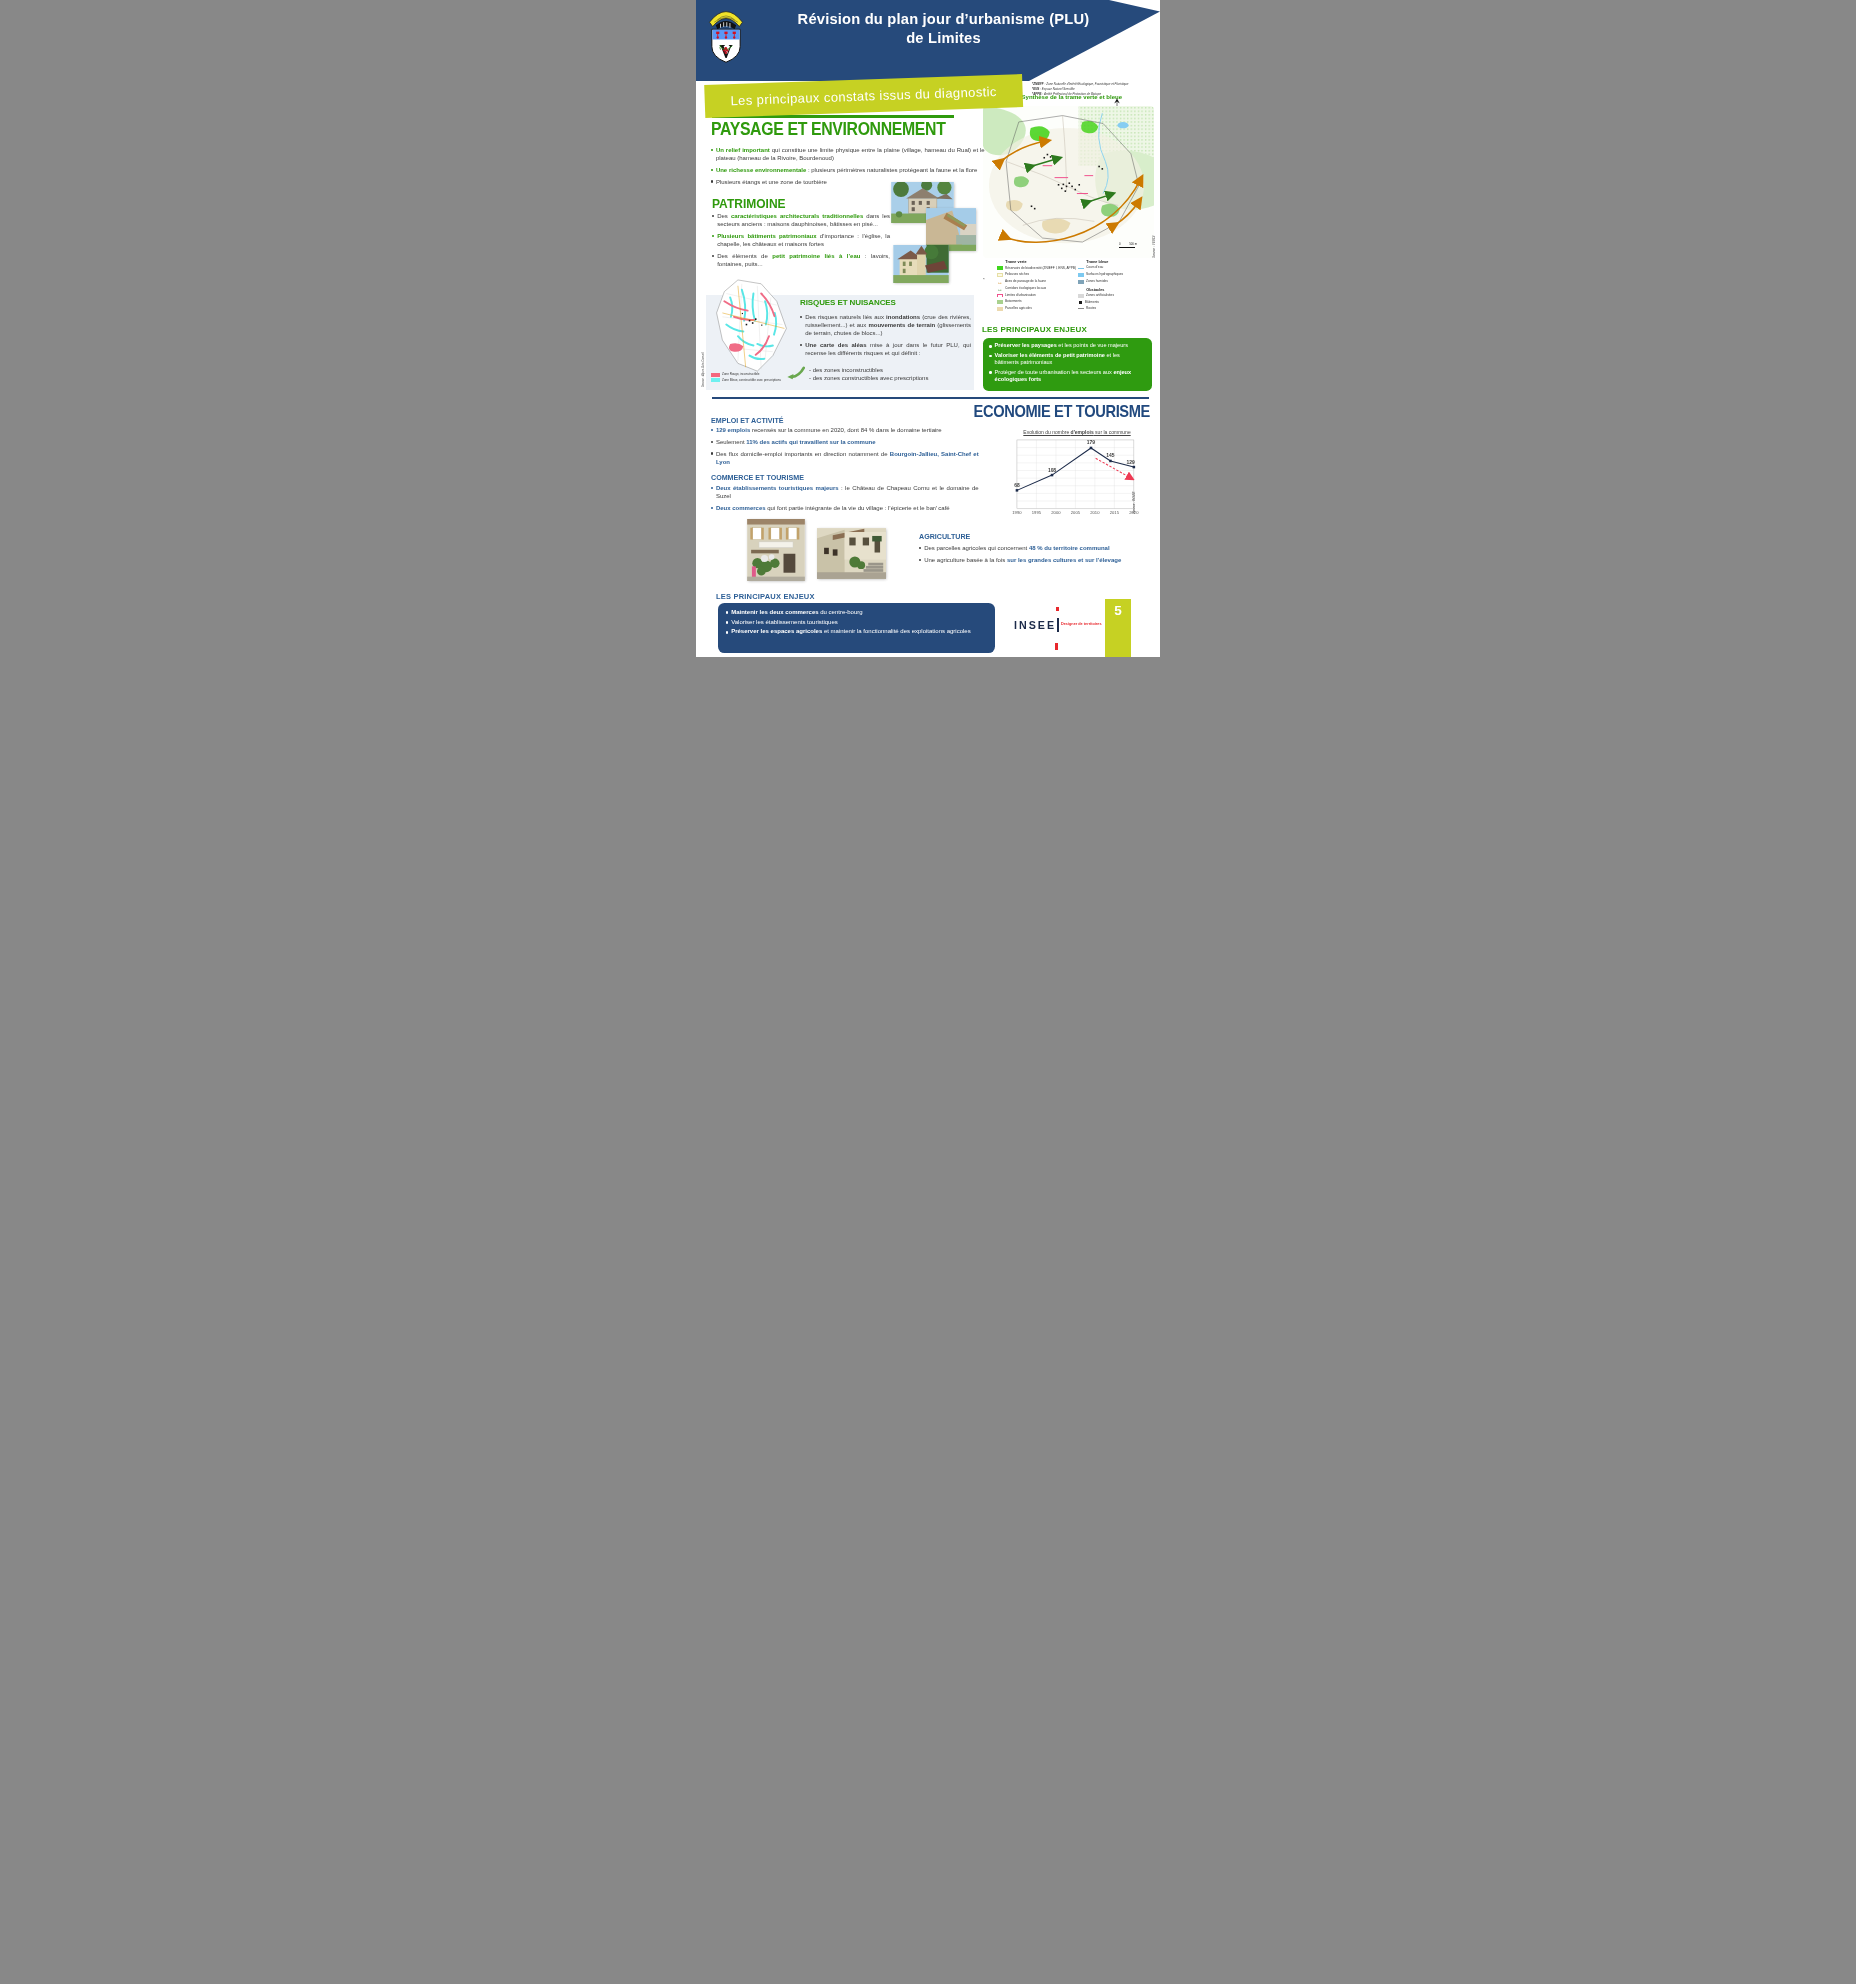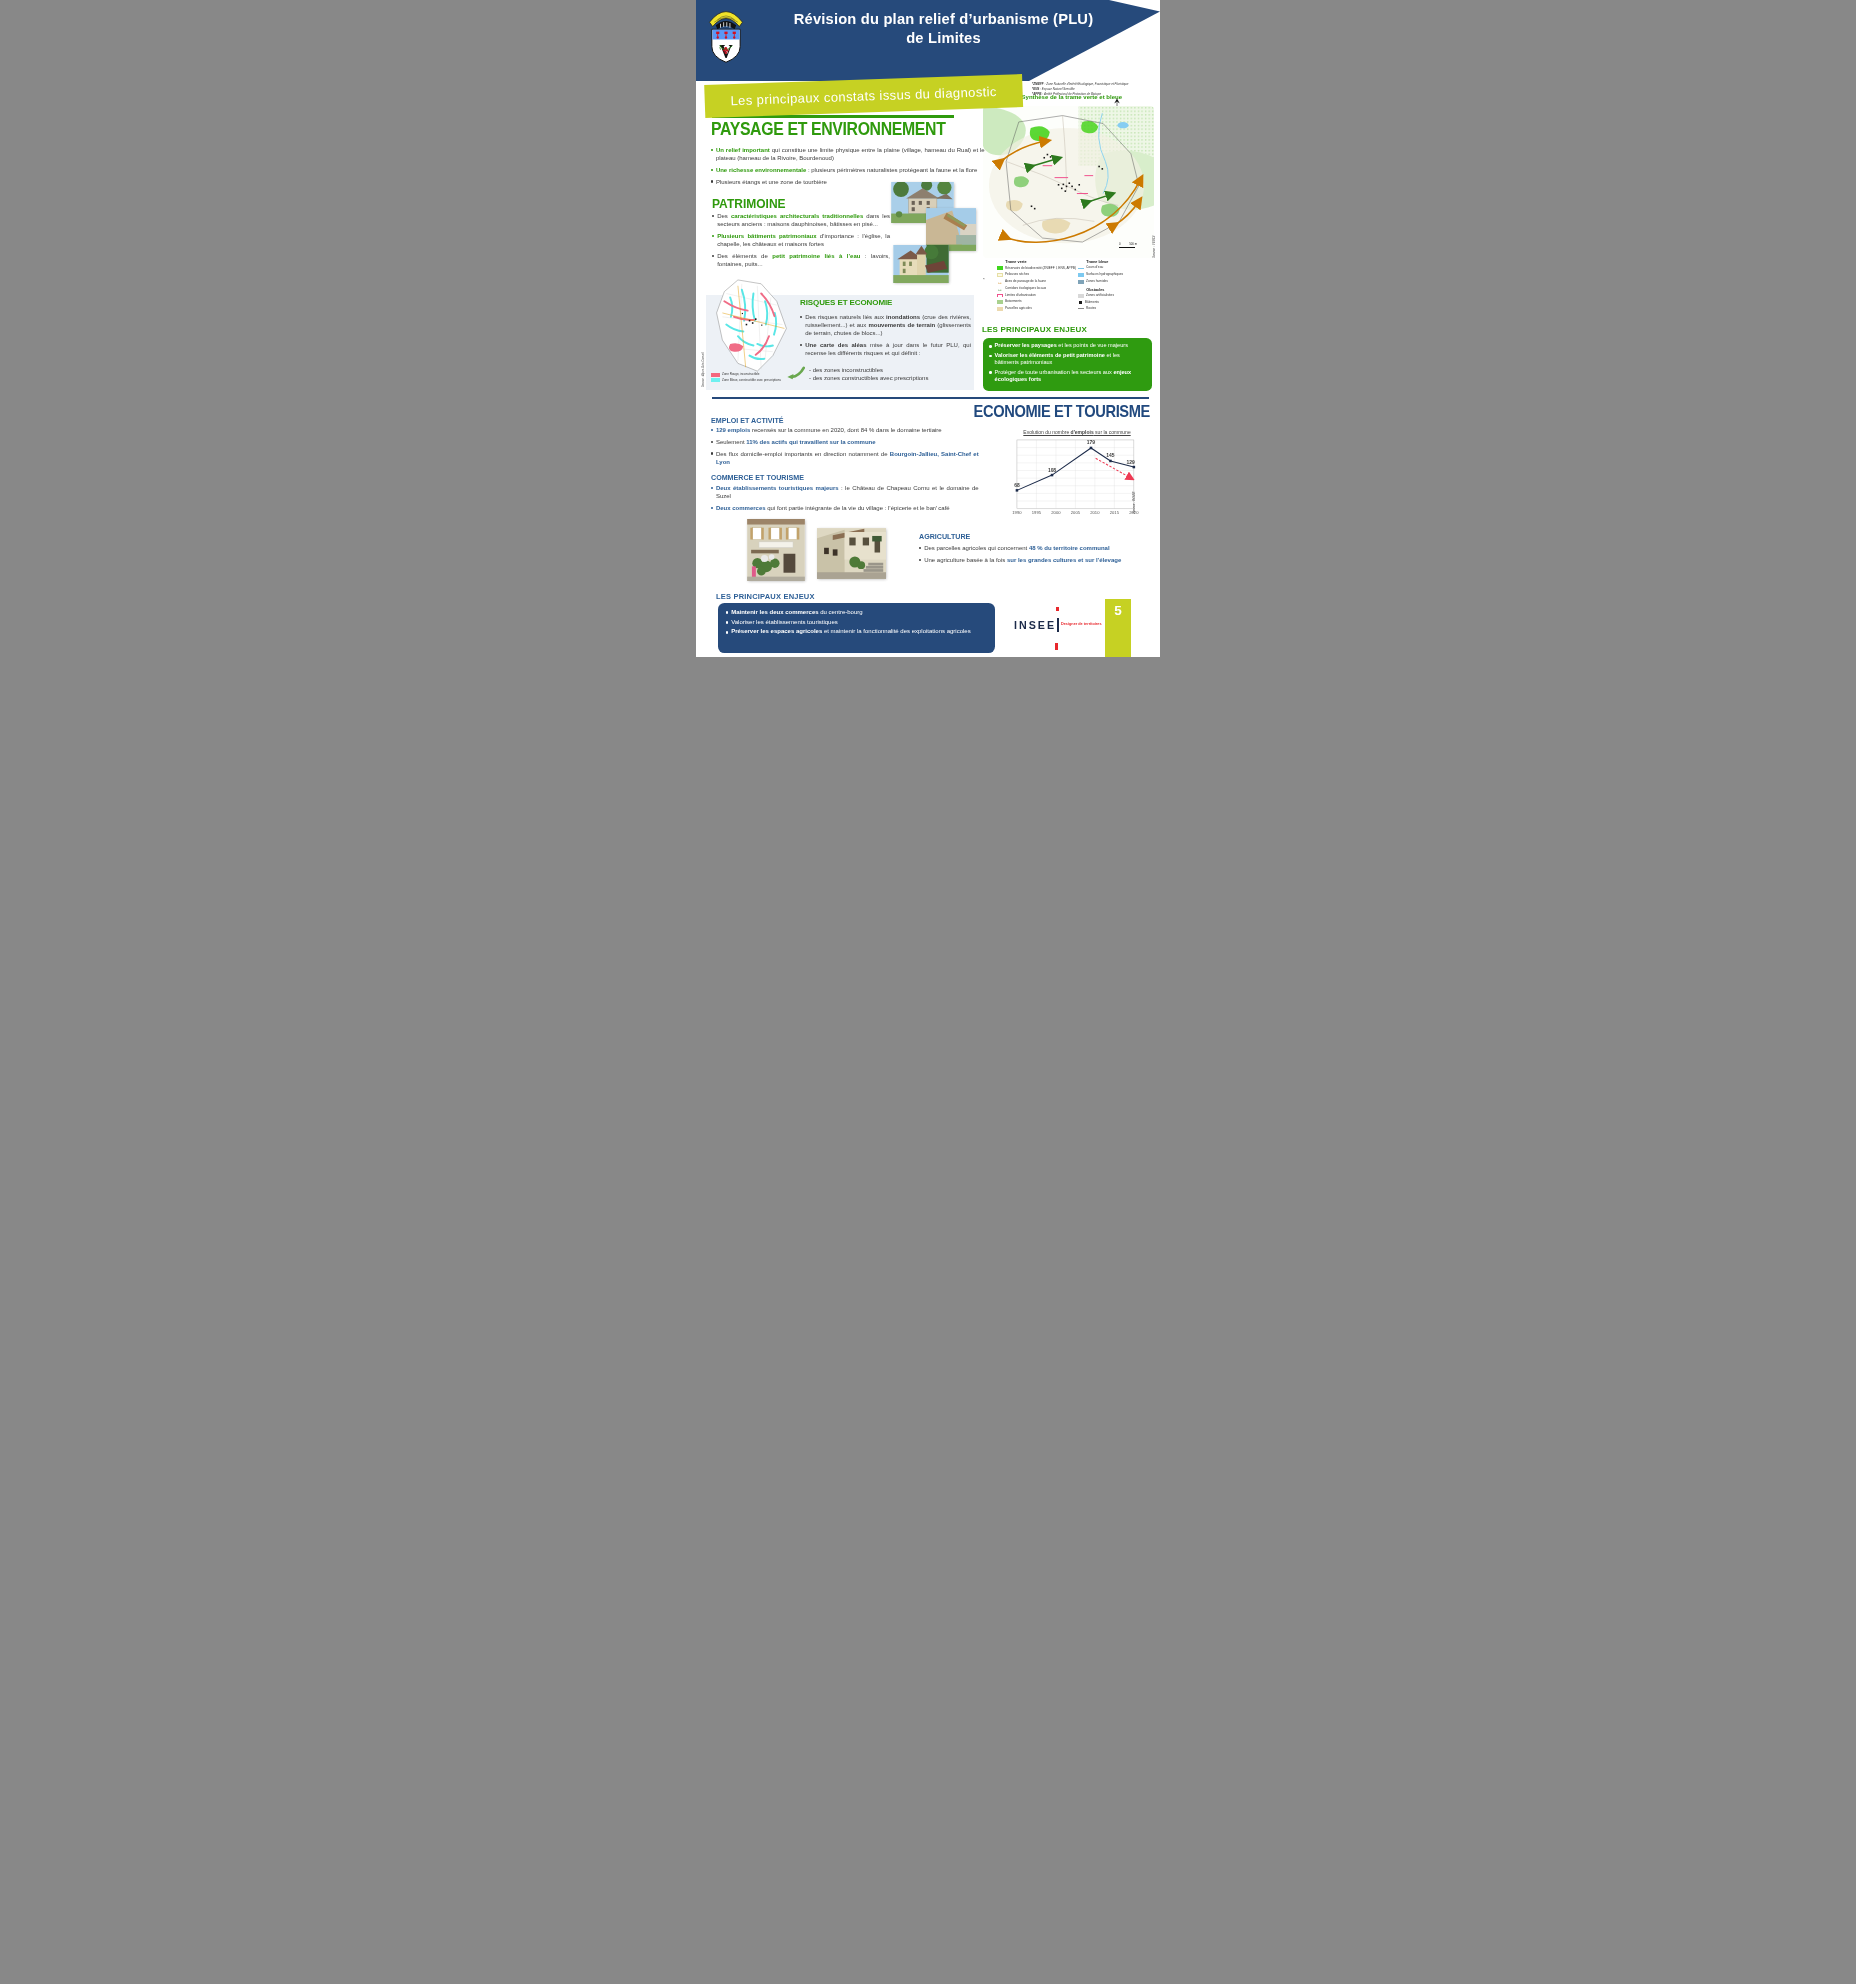--- a/index.html
+++ b/index.html
@@ -170,21 +170,21 @@
       <g fill="#c1121f">
           <circle cx="52" cy="118" r="3.2"></circle>
           <circle cx="59" cy="118" r="3.2"></circle>
           <circle cx="55.5" cy="124" r="3.2"></circle>
           <circle cx="55.5" cy="112" r="3.2"></circle>
         </g>
       <path d="M44,104 q-6,6 -2,12" fill="none" stroke="#2e7d1e" stroke-width="2"></path>
     </svg>
   </div>
   <div class="abs" id="title">
-    <div>Révision du plan relief d’urbanisme (PLU)</div>
+    <div>Révision du plan jour d’urbanisme (PLU)</div>
     <div>de Limites</div>
   </div>
 
   <div class="abs" id="banner">
     <span>Les principaux constats issus du diagnostic</span>
   </div>
   <div class="abs" id="green-rule"></div>
 
   <div class="abs" id="notes">
       <div><span class="note-abbr">*ZNIEFF</span><span> : Zone Naturelle d’Intérêt Ecologique, Faunistique et Floristique</span></div>
@@ -465,21 +465,21 @@
           <rect x="70" y="90" width="3" height="3"></rect>
           <rect x="120" y="120" width="3" height="3"></rect>
         </g>
       <g stroke="#e09a00" stroke-width="1.2" fill="none">
           <path d="M60,20 L80,230"></path>
           <path d="M20,90 L180,130"></path>
         </g>
     </svg>
   </div>
   <div class="abs" id="src-alpes">Source : Alpes-Géo-Conseil</div>
-  <div class="abs" id="risques-h">RISQUES ET ECONOMIE</div>
+  <div class="abs" id="risques-h">RISQUES ET NUISANCES</div>
   <div class="abs" id="risques-b">
       <div class="bullet">
         <span class="dot dot-dark"></span>
         <span><span>Des risques naturels liés aux </span><span class="b">inondations</span><span> (crue des rivières, ruissellement...) et aux </span><span class="b">mouvements de terrain</span><span> (glissements de terrain, chutes de blocs...)</span></span>
       </div>
       <div class="bullet">
         <span class="dot dot-dark"></span>
         <span><span class="b">Une carte des aléas</span><span> mise à jour dans le futur PLU, qui recense les différents risques et qui définit :</span></span>
       </div>
     </div>

